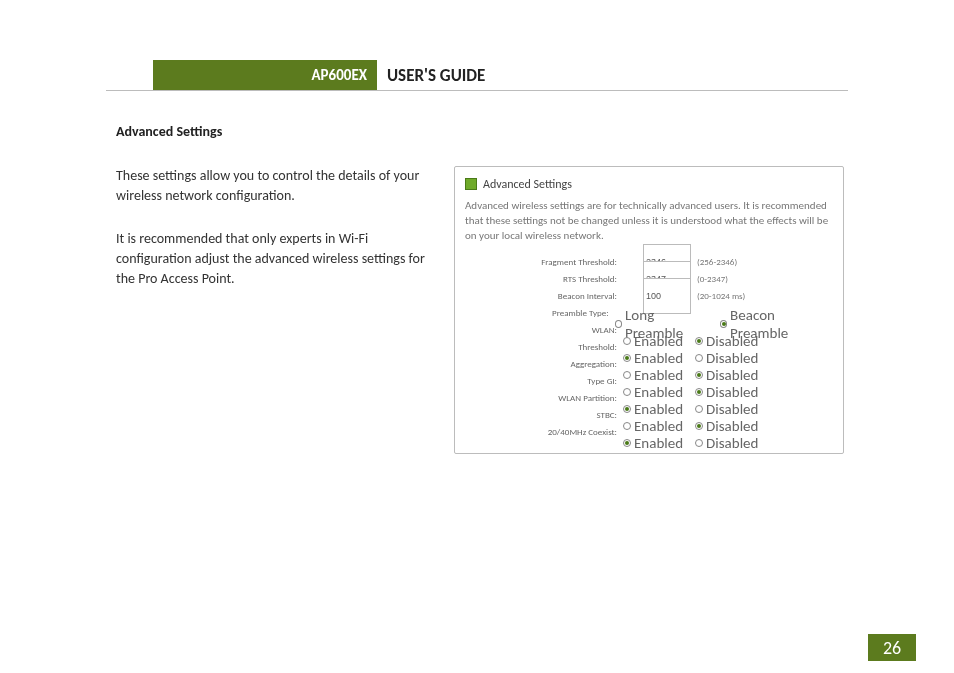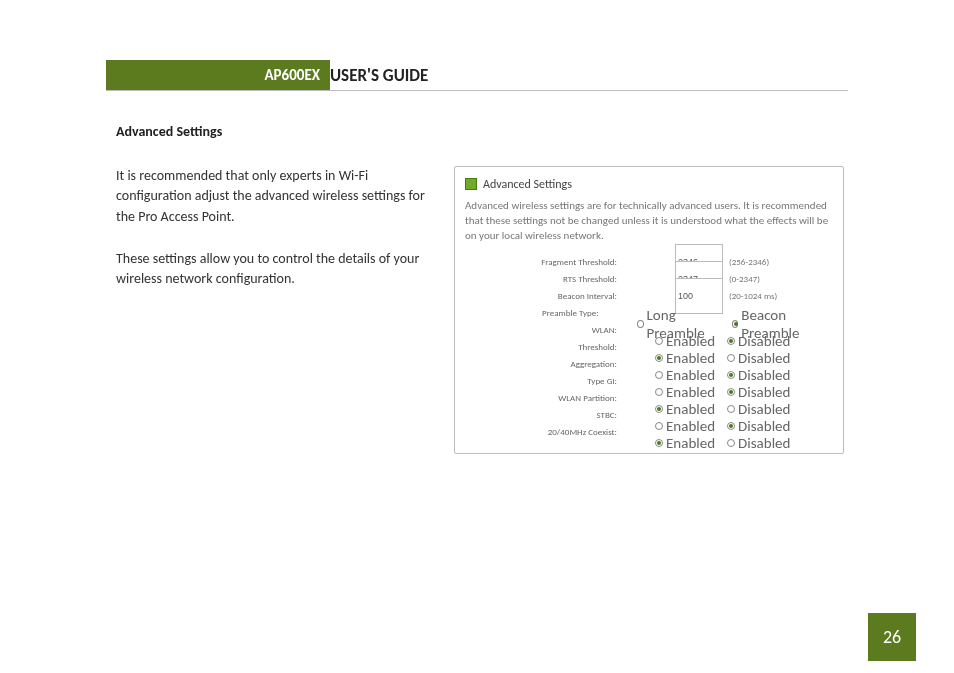--- a/index.html
+++ b/index.html
@@ -27,27 +27,29 @@
     background: #5c7b1e;
     color: #ffffff;
     font-weight: 700;
     font-size: 15px;
     width: 224px;
     display: flex;
     align-items: center;
     justify-content: flex-end;
     padding: 6px 10px 6px 0;
     box-sizing: border-box;
+    margin-left: 47px;
   }
   .header-title {
     font-weight: 700;
     font-size: 17px;
     color: #222;
     display: flex;
     align-items: center;
+    padding-left: 10px;
   }
   .section-heading {
     font-weight: 700;
     font-size: 14px;
     margin-top: 32px;
     margin-left: 10px;
     color: #222;
   }
   .content-row {
     display: flex;
@@ -92,21 +94,20 @@
     margin-bottom: 10px;
   }
   .settings {
     margin-left: 46px;
   }
   .row {
     display: flex;
     align-items: center;
     height: 16px;
     margin-bottom: 1px;
-    gap: 32px;
   }
   .row .label {
     width: 106px;
     text-align: right;
     padding-right: 6px;
     color: #666;
     font-size: 9px;
   }
   .row .field {
     display: flex;
@@ -149,21 +150,21 @@
     left: 1px; top: 1px;
     width: 4px; height: 4px;
     background: #4a7a18;
     border-radius: 50%;
   }
   .page-number-box {
     position: absolute;
     right: 38px;
     bottom: 12px;
     width: 48px;
-    height: 48px;
+    height: 27px;
     background: #5c7b1e;
     color: #ffffff;
     font-size: 18px;
     display: flex;
     align-items: center;
     justify-content: center;
     margin-left: 12px;
   }
 </style>
 </head>
@@ -173,22 +174,22 @@
 
   <div class="header-bar">
     <div class="header-model">AP600EX</div>
     <div class="header-title">USER'S GUIDE</div>
   </div>
 
   <div class="section-heading">Advanced Settings</div>
 
   <div class="content-row">
     <div class="content-text">
+      <p>These settings allow you to control the details of your wireless network configuration.</p>
       <p>It is recommended that only experts in Wi-Fi configuration adjust the advanced wireless settings for the Pro Access Point.</p>
-      <p>These settings allow you to control the details of your wireless network configuration.</p>
     </div>
 
     <div class="panel">
       <div class="panel-title">
         <span class="sq"></span>
         <span>Advanced Settings</span>
       </div>
       <div class="panel-desc">Advanced wireless settings are for technically advanced users. It is recommended that these settings not be changed unless it is understood what the effects will be on your local wireless network.</div>
 
       <div class="settings">

